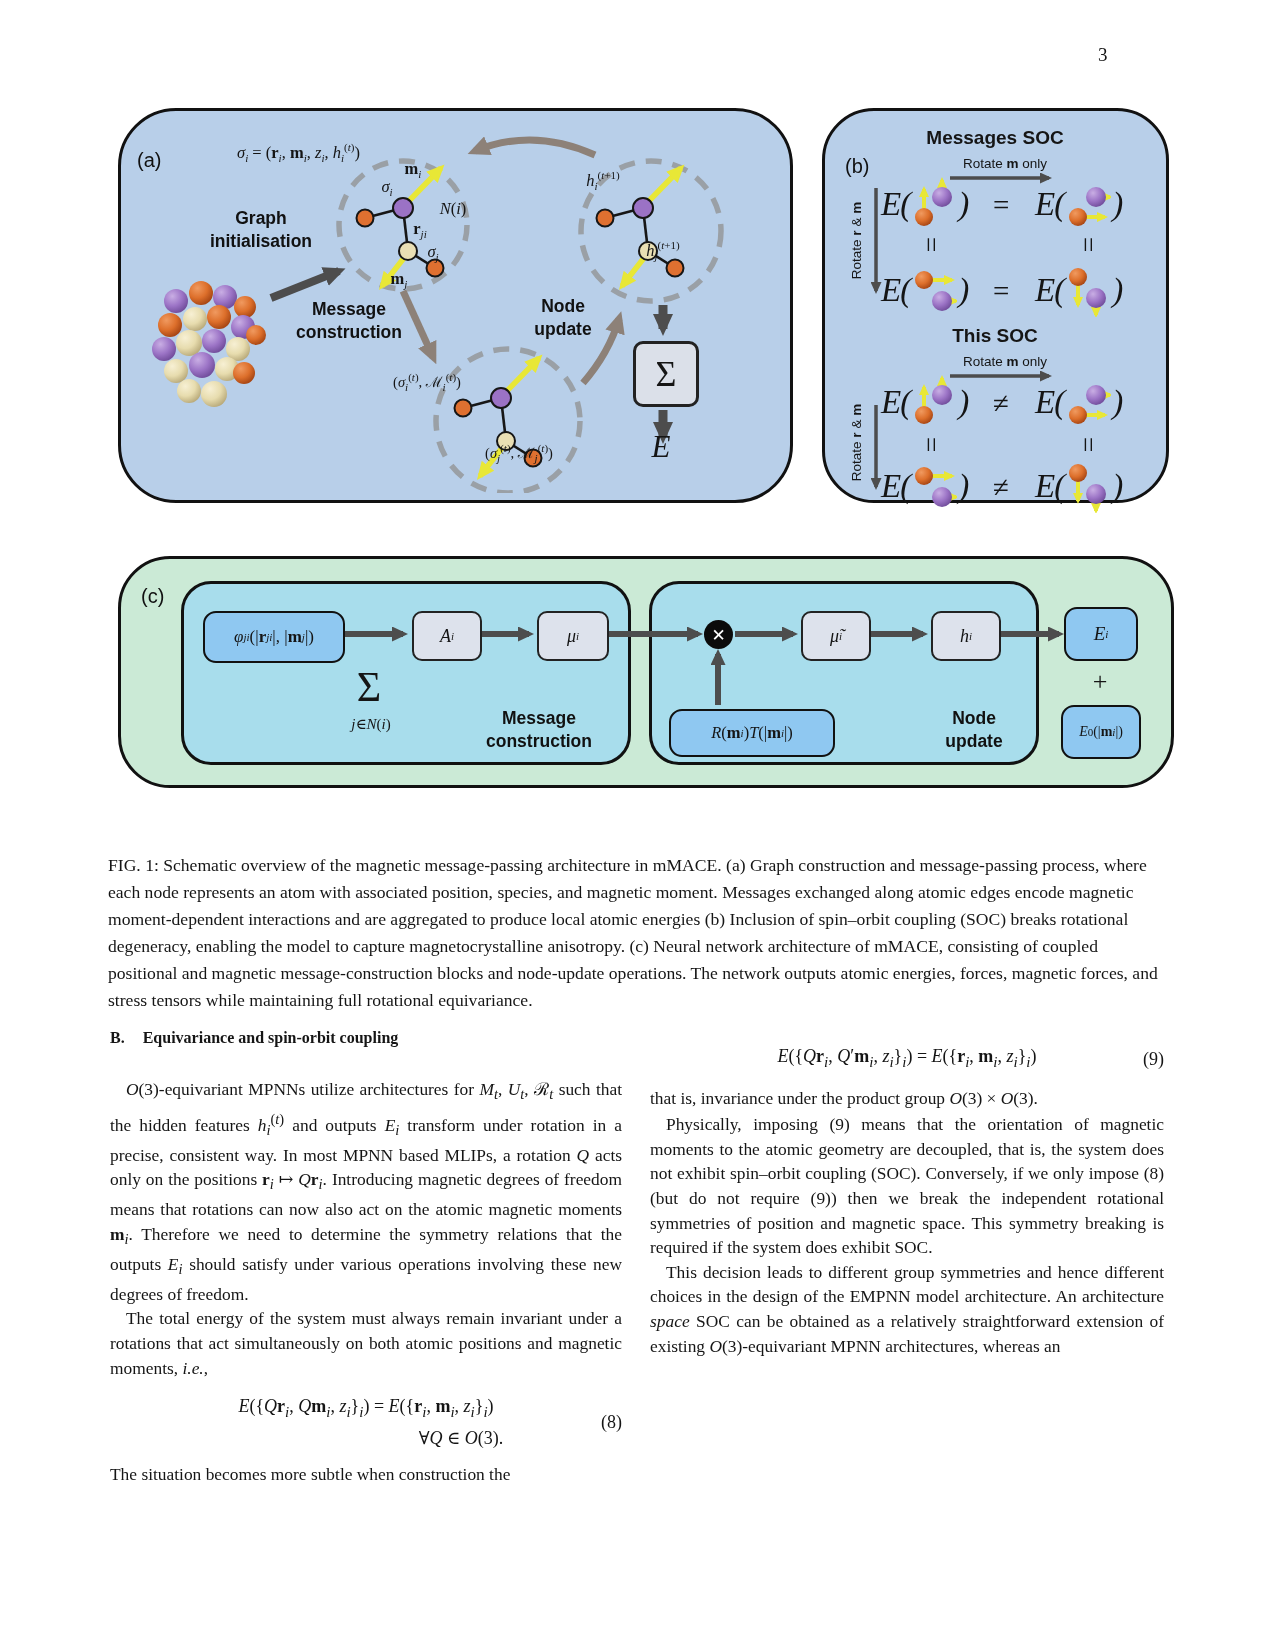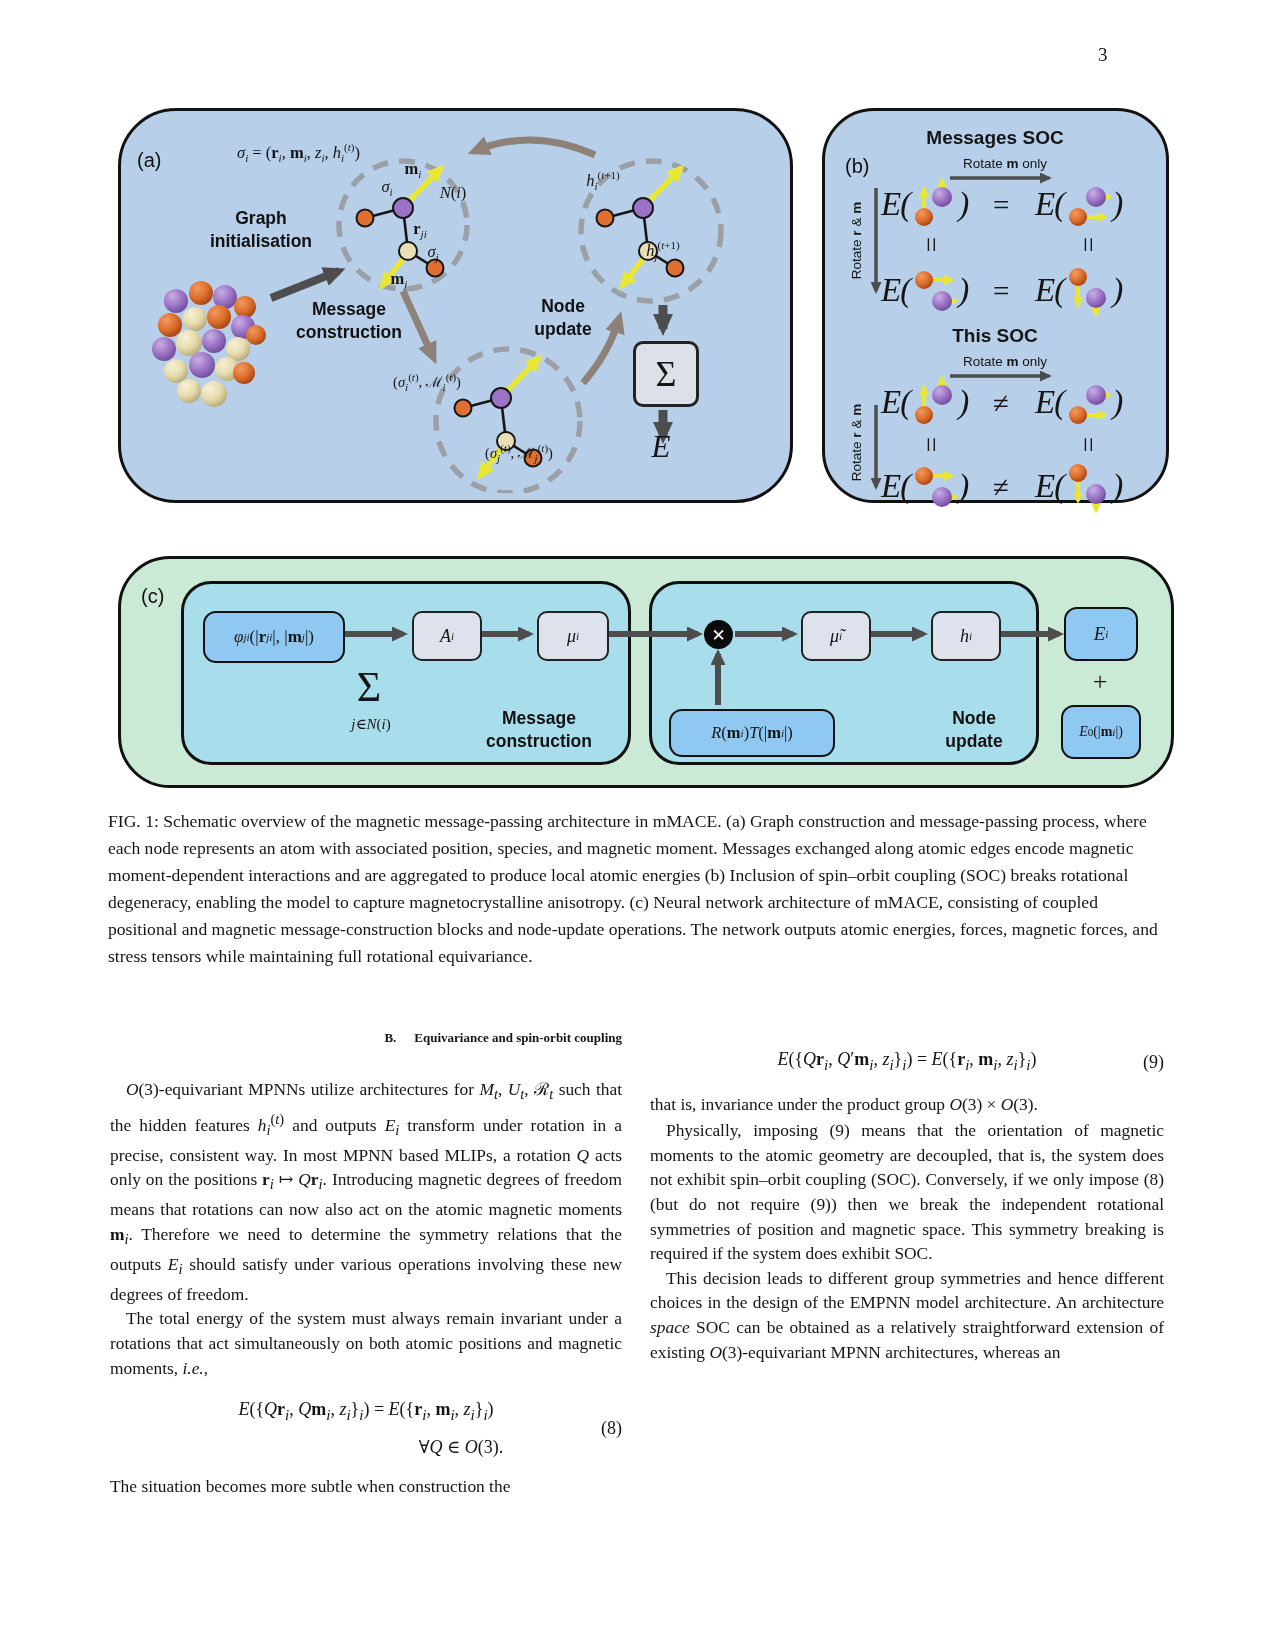--- a/index.html
+++ b/index.html
@@ -34,29 +34,29 @@
   
   .innerbox{position:absolute;background:#a8ddec;border:3px solid #111;border-radius:30px;}
   .cbox{position:absolute;background:#dde2ec;border:2.5px solid #222;border-radius:10px;
         display:flex;align-items:center;justify-content:center;font-size:18px;}
   .bbox{position:absolute;background:#8fc8f1;border:2.5px solid #111;border-radius:13px;
         display:flex;align-items:center;justify-content:center;font-size:17px;}
   .otimes{position:absolute;width:29px;height:29px;background:#0b0b0b;border-radius:50%;
           display:flex;align-items:center;justify-content:center;color:#fff;
           font-family:"DejaVu Sans",sans-serif;font-weight:bold;font-size:17px;}
   
-  .caption{position:absolute;left:108px;top:808px;width:1058px;font-size:17.6px;line-height:27px;}
+  .caption{position:absolute;left:108px;top:852px;width:1058px;font-size:17.6px;line-height:27px;}
   .col{position:absolute;font-size:17.4px;line-height:24.6px;text-align:justify;}
   .col-left{left:110px;top:1026px;width:512px;}
   .col-right{left:650px;top:1030px;width:514px;}
-  .heading{font-weight:bold;text-align:right;margin-bottom:26px;font-size:13px;}
+  .heading{font-weight:bold;text-align:left;margin-bottom:26px;font-size:16px;}
   .heading .hl{margin-right:18px;}
   .col p{margin:0;}
   .indent{text-indent:16px;}
-  .eq{position:relative;margin:13px 0 11px 0;font-size:18px;line-height:32px;}
+  .eq{position:relative;margin:13px 0 11px 0;font-size:18px;line-height:26px;}
   .eq .l1{text-align:center;}
   .eq .l2{text-align:center;padding-left:190px;}
   .eq .tag{position:absolute;right:0;top:50%;transform:translateY(-50%);}
   .pagenum{position:absolute;left:1098px;top:44px;font-size:19px;}
 </style>
 </head>
 <body>
 
 <svg width="0" height="0" style="position:absolute">
   <defs>
@@ -150,21 +150,21 @@
       <line x1="542" y1="194" x2="542" y2="218" stroke="#4d4d4d" stroke-width="9" marker-end="url(#dh)"></line>
       <line x1="542" y1="299" x2="542" y2="326" stroke="#4d4d4d" stroke-width="9" marker-end="url(#dh)"></line>
     </svg>
     <div class="abs plabel" style="left:16px;top:38px">(a)</div>
     <div class="abs fm" style="left:116px;top:30px"><i>σ</i><sub><i>i</i></sub> = (<b>r</b><sub><i>i</i></sub>, <b>m</b><sub><i>i</i></sub>, <i>z</i><sub><i>i</i></sub>, <i>h</i><sub><i>i</i></sub><sup>(<i>t</i>)</sup>)</div>
     <div class="abs figbold" style="left:60px;top:96px;width:160px">Graph<br>initialisation</div>
     <div class="abs figbold" style="left:146px;top:187px;width:164px">Message<br>construction</div>
     <div class="abs figbold" style="left:384px;top:184px;width:116px">Node<br>update</div>
     <div class="abs fm ctr" style="left:292px;top:48px"><b>m</b><sub><i>i</i></sub></div>
     <div class="abs fm ctr" style="left:266px;top:66px"><i>σ</i><sub><i>i</i></sub></div>
-    <div class="abs fm ctr" style="left:332px;top:72px"><i>N</i>(<i>i</i>)</div>
+    <div class="abs fm ctr" style="left:332px;top:88px"><i>N</i>(<i>i</i>)</div>
     <div class="abs fm ctr" style="left:299px;top:108px"><b>r</b><sub><i>ji</i></sub></div>
     <div class="abs fm ctr" style="left:312px;top:131px"><i>σ</i><sub><i>j</i></sub></div>
     <div class="abs fm ctr" style="left:278px;top:158px"><b>m</b><sub><i>j</i></sub></div>
     <div class="abs fm sm ctr" style="left:306px;top:260px">(<i>σ</i><sub><i>i</i></sub><sup>(<i>t</i>)</sup>, ℳ<sub><i>i</i></sub><sup>(<i>t</i>)</sup>)</div>
     <div class="abs fm sm ctr" style="left:398px;top:331px">(<i>σ</i><sub><i>j</i></sub><sup>(<i>t</i>)</sup>, ℳ<sub><i>j</i></sub><sup>(<i>t</i>)</sup>)</div>
     <div class="abs fm ctr" style="left:482px;top:58px"><i>h</i><sub><i>i</i></sub><sup>(<i>t</i>+1)</sup></div>
     <div class="abs fm ctr" style="left:542px;top:128px"><i>h</i><sub><i>j</i></sub><sup>(<i>t</i>+1)</sup></div>
     <div class="abs sumbox">Σ</div>
     <div class="abs fm ctr" style="left:540px;top:318px;font-size:31px"><i>E</i></div>
   </div>

